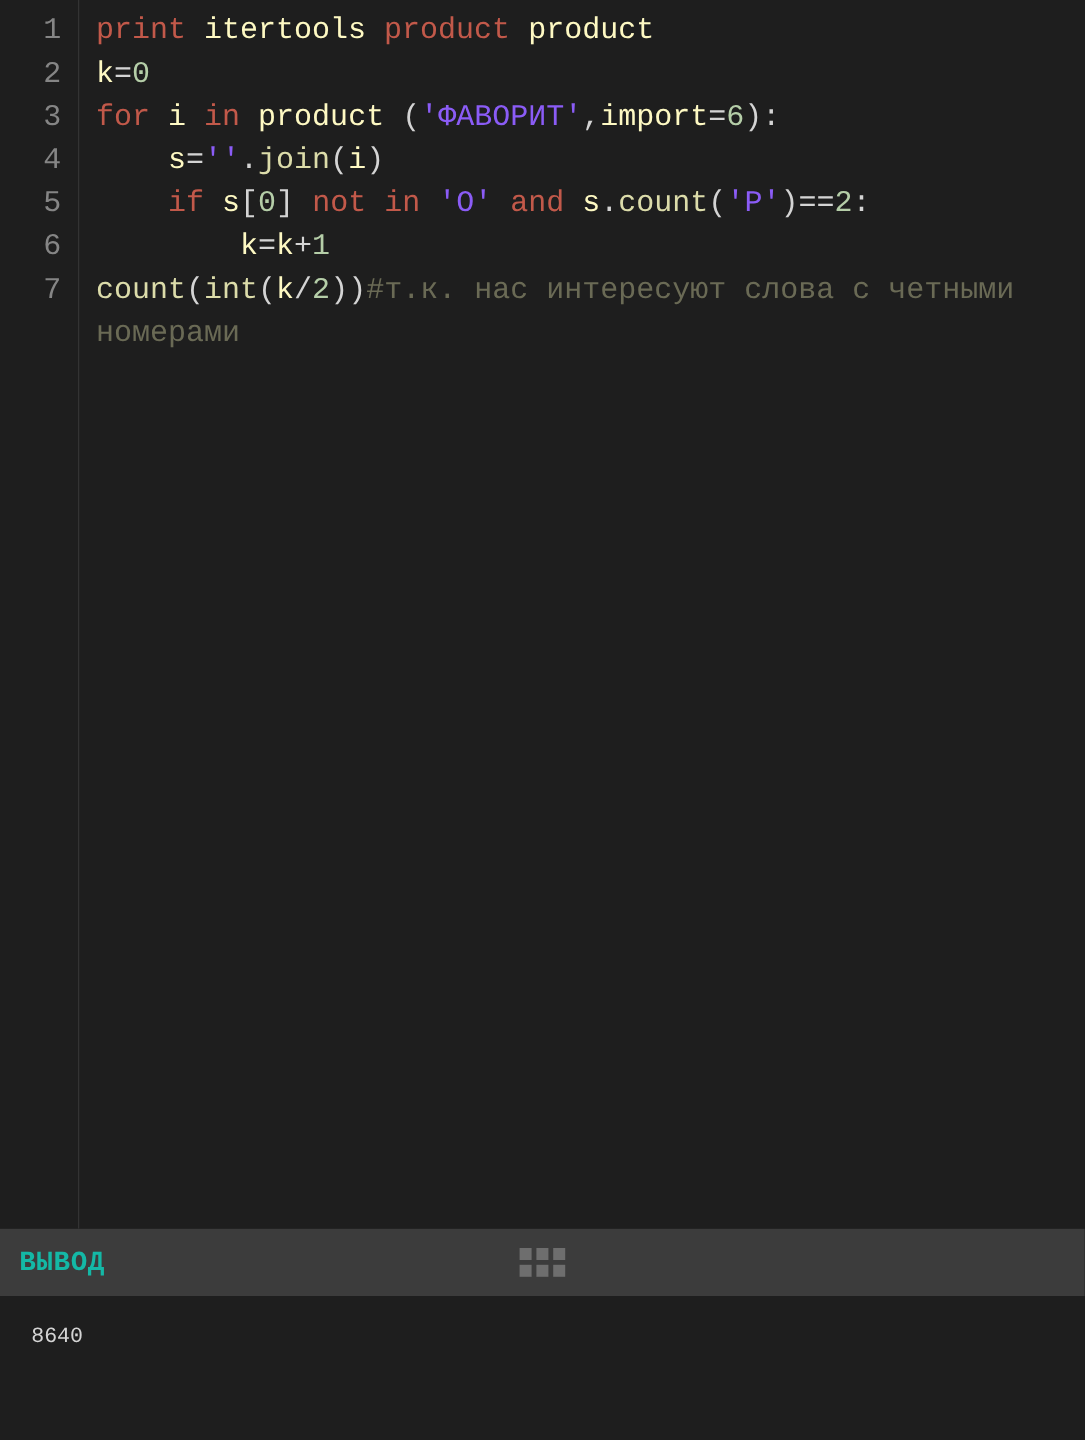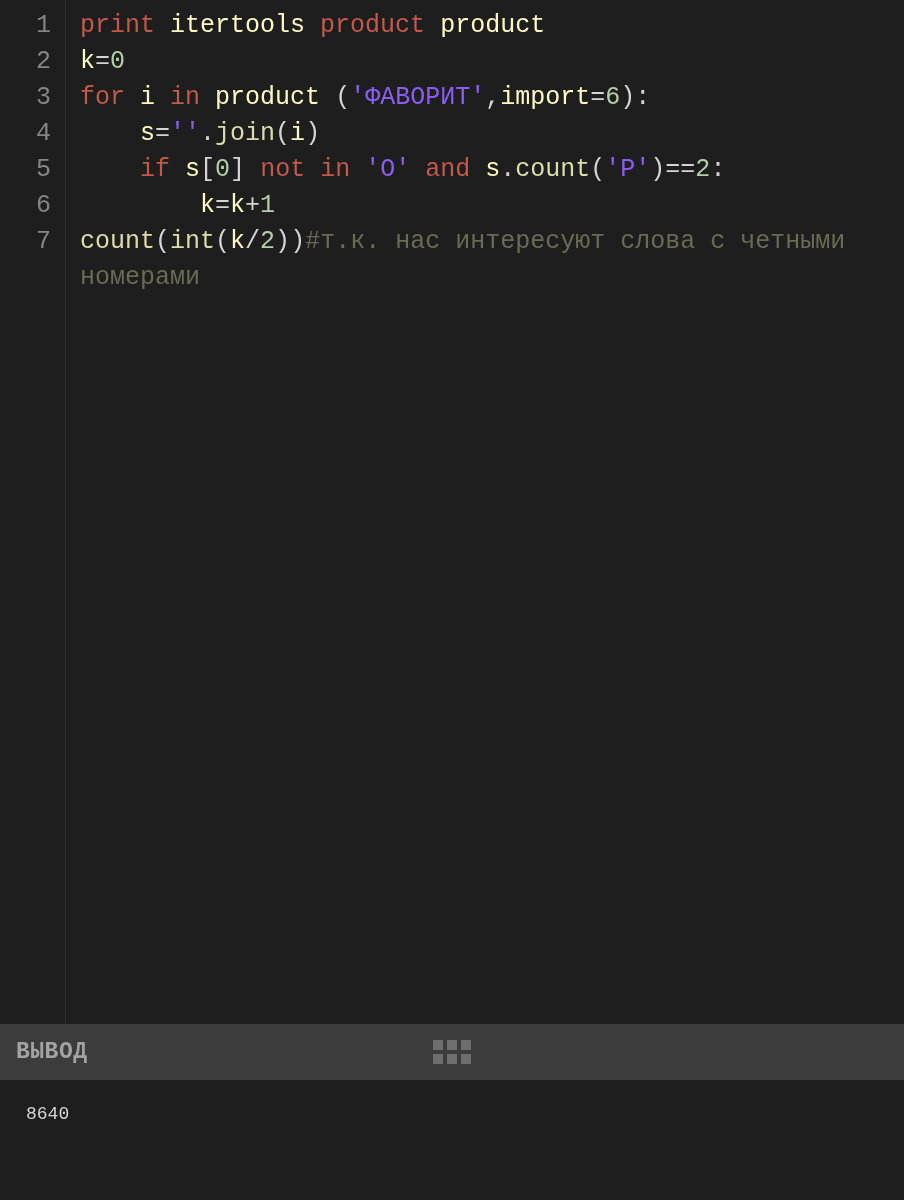--- a/index.html
+++ b/index.html
@@ -63,21 +63,21 @@
     
     .output-header {
       background: #3c3c3c;
       height: 56px;
       display: flex;
       align-items: center;
       padding-left: 16px;
       justify-content: space-between;
     }
     .output-title {
-      color: #a3a3a3;
+      color: #14b8a6;
       font-size: 23px;
       font-weight: bold;
       letter-spacing: 0.5px;
     }
     .drag-handle {
       margin: 0 auto;
       position: absolute;
       left: 50%;
       transform: translateX(-50%);
     }

